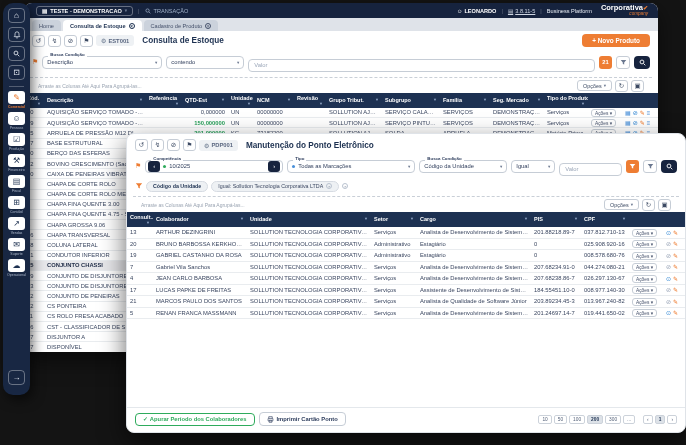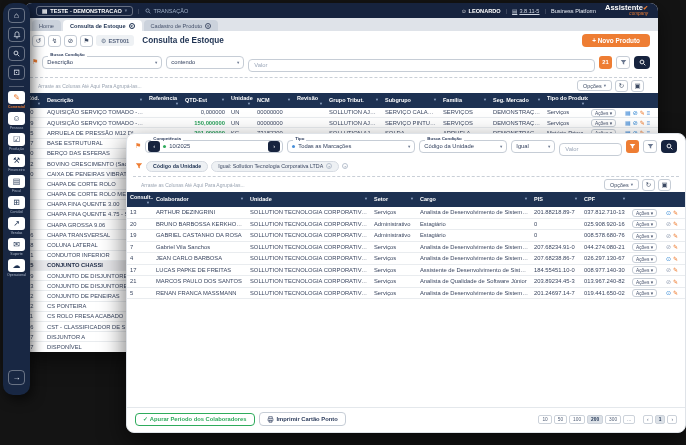--- a/index.html
+++ b/index.html
@@ -171,21 +171,21 @@
         <span>LEONARDO</span>
       </div>
       <span class="tb-sep">|</span>
       <span class="tb-version">
         <span>▤</span>
         <span>3.8.11-5</span>
       </span>
       <span class="tb-sep">|</span>
       <span class="tb-platform">Business Platform</span>
       <div class="logo">
-        <span class="logo-main"><span>Assistente</span><span class="logo-tick">✔</span></span>
+        <span class="logo-main"><span>Corporativa</span><span class="logo-tick">✔</span></span>
         <span class="logo-sub">company</span>
       </div>
     </div>
   </div>
 
   <div class="tabsrow">
       <div class="tab">
         <span>Home</span>
       </div>
       <div class="tab active">
@@ -676,20 +676,33 @@
             <td></td>
             <td class="rowicons"></td>
           </tr>
         </tbody>
     </table>
   </div>
 
 </div>
 
 <div class="fg-window">
+  <div class="toolbar" style="padding-top:5px">
+    <span style="display:flex;gap:3px">
+        <div class="tbtn">↺</div>
+        <div class="tbtn">↯</div>
+        <div class="tbtn">⊘</div>
+        <div class="tbtn">⚑</div>
+      </span>
+    <div class="code-badge">
+      <span class="gear">⚙</span>
+      <span>PDP001</span>
+    </div>
+    <span class="win-title">Manutenção do Ponto Eletrônico</span>
+  </div>
 
   <div class="filterrow">
     <span class="pin-ico">⚑</span>
     <div class="fgroup" style="width:138px">
       <span class="flabel">Competência</span>
       <div class="field" style="width:100%;padding:0 2px;gap:3px">
         <span class="navbtn">‹</span>
         <span class="gdot"></span>
         <span>10/2025</span>
         <span class="navbtn" style="margin-left:auto">›</span>

